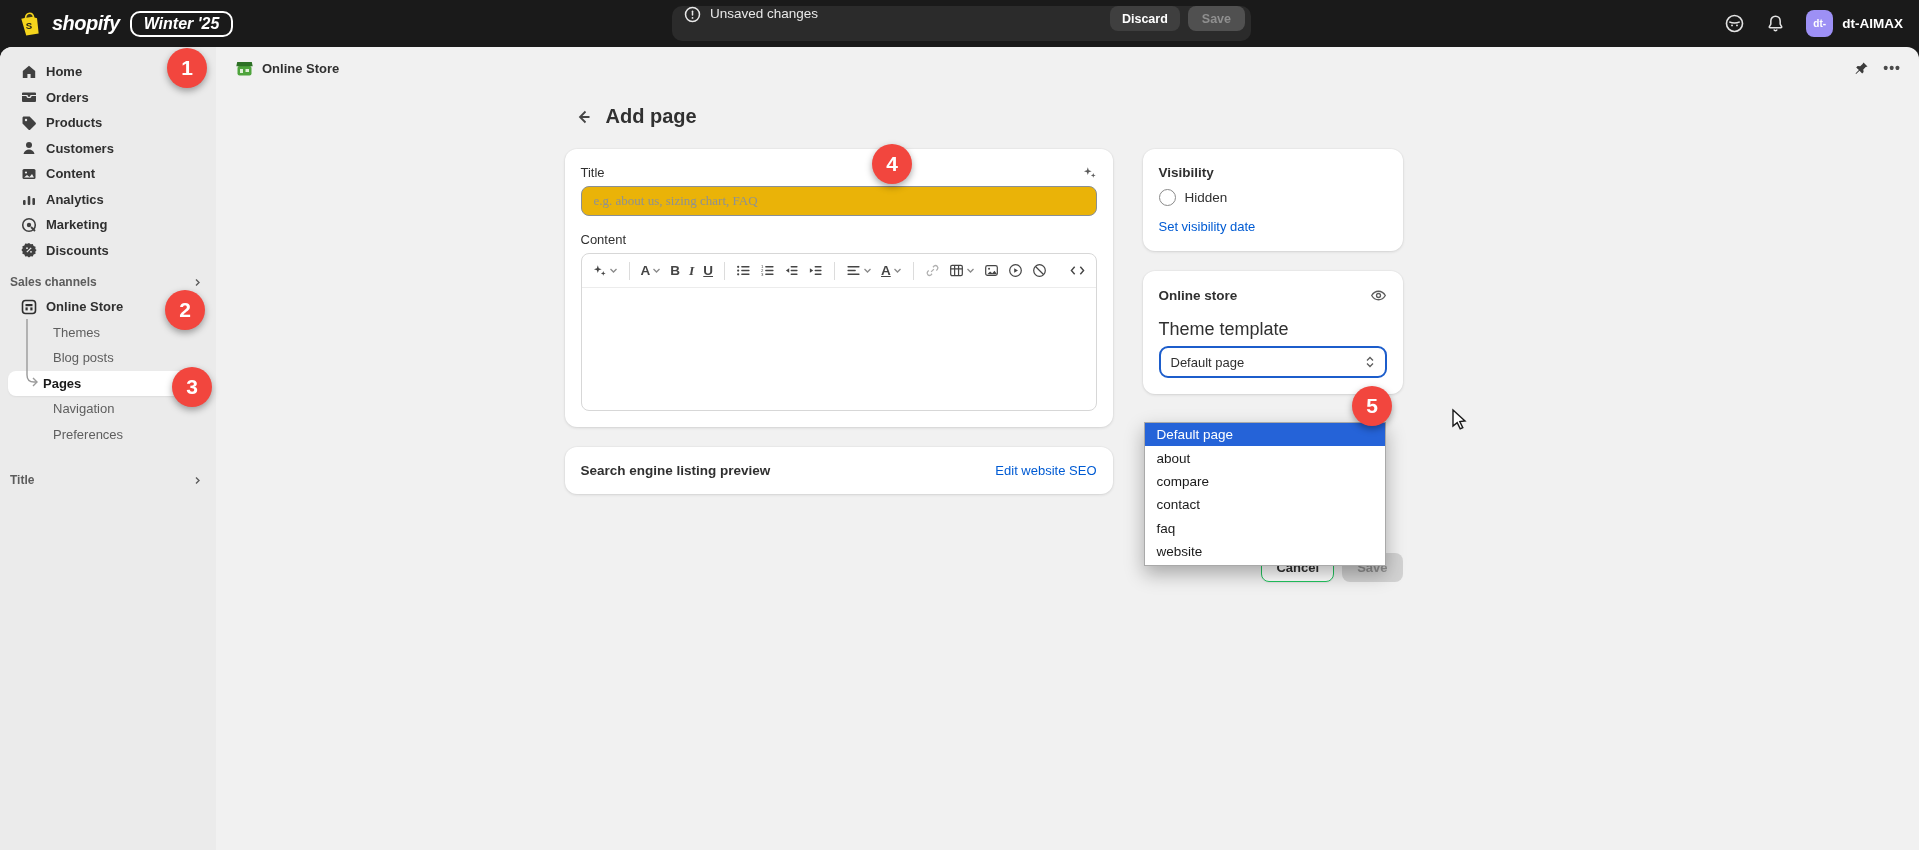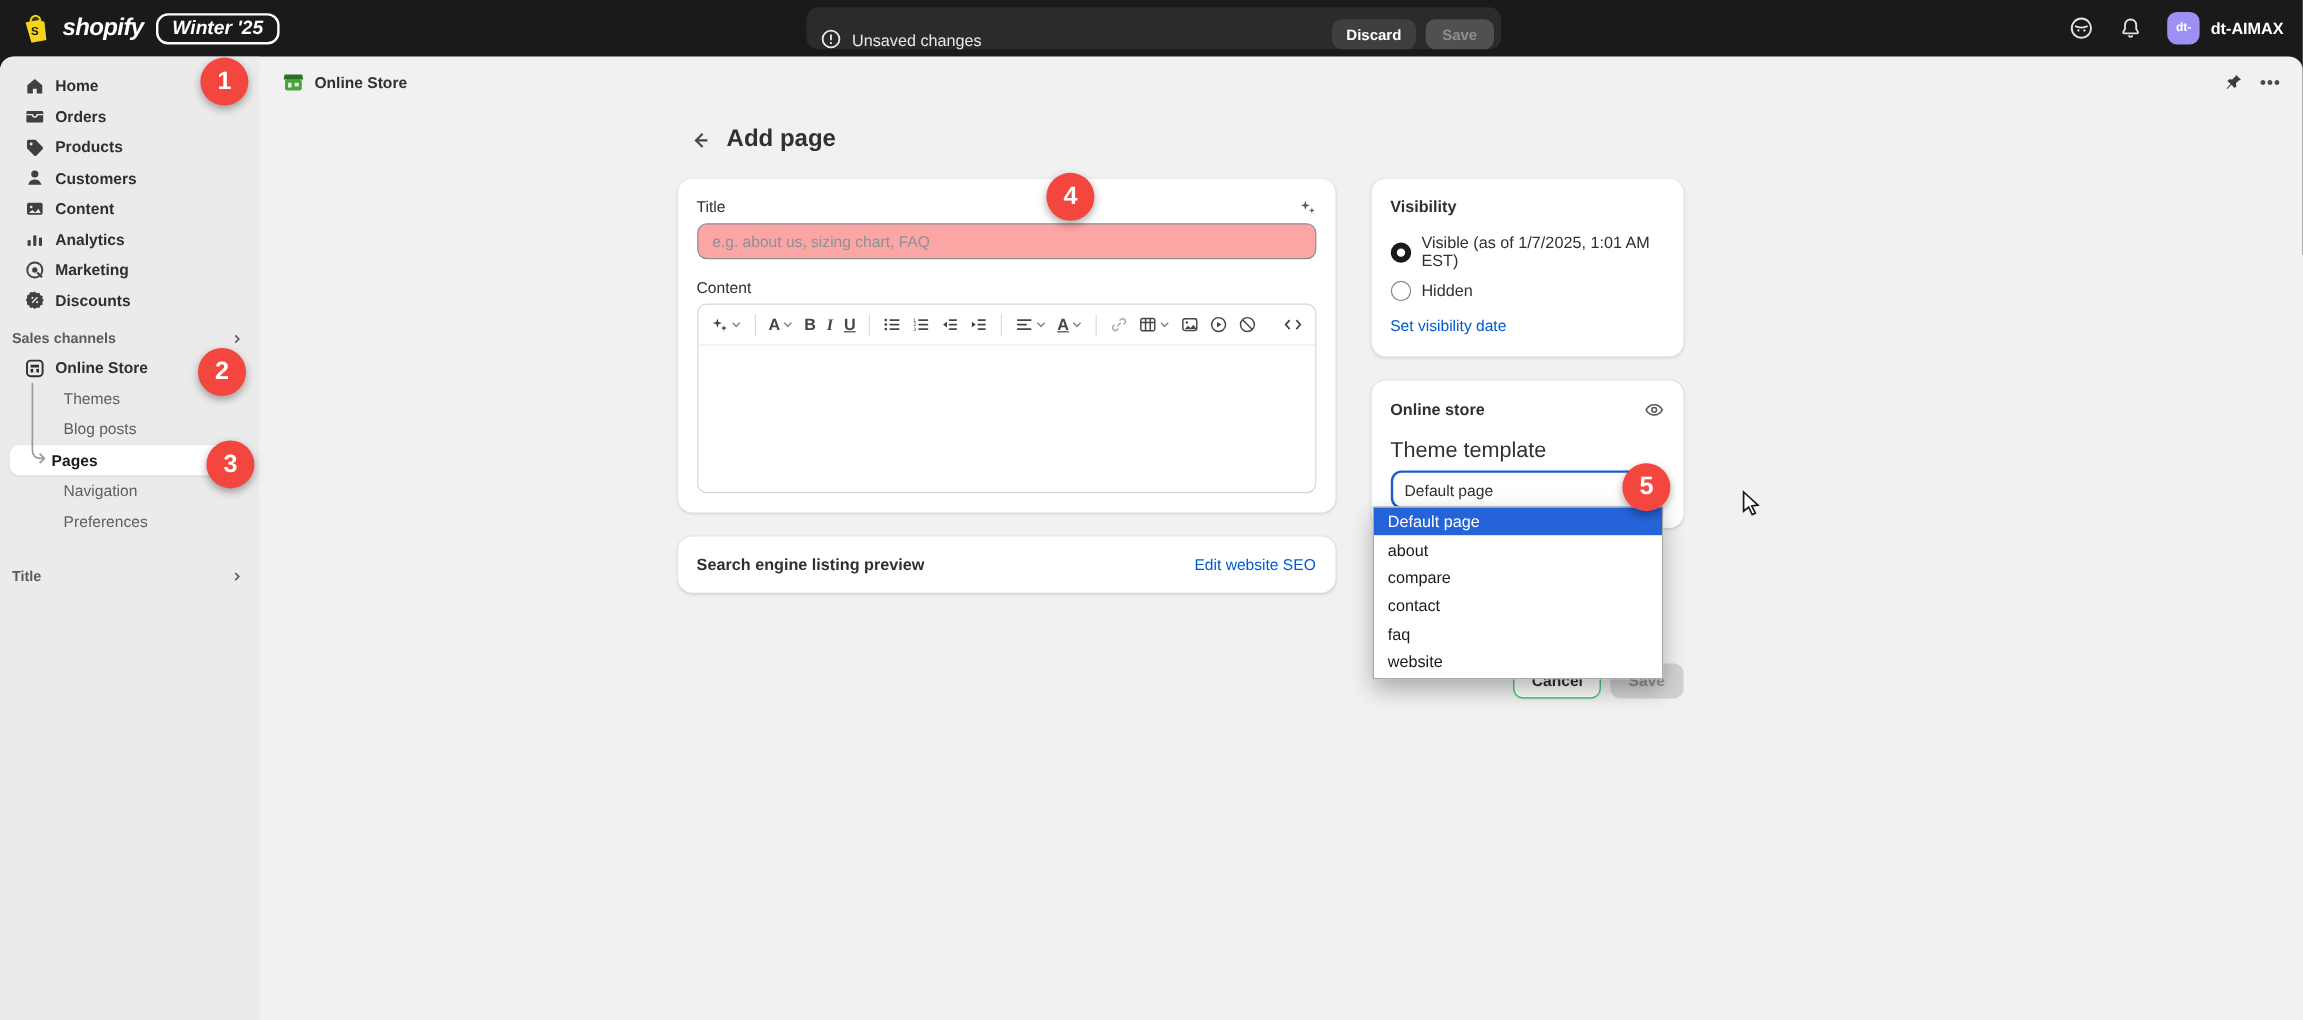--- a/index.html
+++ b/index.html
@@ -10,21 +10,21 @@
     position:relative;
     color:#303030;
   }
 
   
   .topbar { height:47px; display:flex; align-items:center; padding:0 16px; position:relative; color:#fff; }
   .brand { display:flex; align-items:center; gap:9px; }
   .bag-icon { width:27px; height:27px; }
   .wordmark { font-size:20px; font-weight:bold; font-style:italic; letter-spacing:-0.5px; }
   .edition-badge { margin-left:10px; border:2px solid #fff; border-radius:10px; padding:2px 12px; font-size:16px; font-weight:bold; font-style:italic; cursor:default; }
-  .unsaved-pill { position:absolute; left:672px; top:6px; width:579px; height:35px; background:#2b2b2b; border-radius:10px; display:flex; align-items:flex-end; padding:0 6px 0 12px; }
+  .unsaved-pill { position:absolute; left:672px; top:6px; width:579px; height:35px; background:#2b2b2b; border-radius:10px; display:flex; align-items:flex-start; padding:0 6px 0 12px; }
   .alert-icon { width:17px; height:17px; flex-shrink:0; }
   .unsaved-text { margin-left:9px; font-size:13.5px; color:#e8e8e8; }
   .discard-btn { margin-left:auto; background:#3f3f3f; border:none; color:#fff; font-weight:bold; font-size:12.5px; height:25px; padding:0 12px; border-radius:8px; cursor:pointer; font-family:inherit; }
   .save-btn-top { margin-left:8px; background:#505050; border:none; color:#8f8f8f; font-weight:bold; font-size:12.5px; height:25px; padding:0 14px; border-radius:8px; cursor:default; font-family:inherit; }
   .topbar-right { position:absolute; right:16px; top:0; height:47px; display:flex; align-items:center; gap:20px; }
   .tb-icon { width:21px; height:21px; }
   .user-chip { display:flex; align-items:center; gap:9px; }
   .avatar { width:27px; height:27px; border-radius:8px; background:#9d90f5; color:#fff; font-size:10px; font-weight:bold; display:flex; align-items:center; justify-content:center; }
   .user-name { font-size:13.5px; font-weight:bold; color:#fff; }
 
@@ -56,21 +56,21 @@
 
   .columns { display:flex; gap:30px; margin-top:21px; align-items:flex-start; }
   .left-col { width:548px; }
   .right-col { width:260px; position:relative; }
 
   .card { background:#fff; border-radius:12px; box-shadow:0 1px 3px rgba(26,26,26,.12), 0 0 0 1px rgba(0,0,0,.02); padding:16px; }
 
   .field-label-row { display:flex; align-items:center; }
   .field-label { font-size:13px; color:#303030; }
   .magic-ic { margin-left:auto; width:15px; height:15px; cursor:pointer; }
-  .title-input { margin-top:6px; width:100%; height:30px; border:1px solid #898f94; border-radius:8px; padding:1px 12px; font-size:13px; font-family:Liberation Sans, sans-serif; color:#303030; outline:none; background:#fca5a5; }
+  .title-input { margin-top:6px; width:100%; height:30px; border:1px solid #898f94; border-radius:8px; padding:1px 12px; font-size:13px; font-family:Liberation Serif, serif; color:#303030; outline:none; background:#eab308; }
   .title-input::placeholder { color:#8c9196; }
 
   .content-label { margin-top:16px; font-size:13px; color:#303030; }
   .editor { margin-top:6px; border:1px solid #d7d7d7; border-radius:8px; overflow:hidden; background:#fff; }
   .editor-toolbar { height:34px; display:flex; align-items:center; padding:0 10px; gap:9px; border-bottom:1px solid #ececec; color:#454545; }
   .tbtn { display:flex; align-items:center; gap:2px; cursor:pointer; }
   .tb-letter { font-size:13.5px; font-weight:bold; color:#454545; }
   .tb-letter.italic { font-style:italic; font-family:"Liberation Serif",serif; }
   .tb-letter.underl { text-decoration:underline; }
   .tb-sep { width:1px; height:18px; background:#dcdcdc; margin:0 2px; }
@@ -443,24 +443,20 @@
             <div class="seo-head">
               <span class="seo-title">Search engine listing preview</span>
               <a class="link-blue">Edit website SEO</a>
             </div>
           </div>
         </div>
 
         <div class="right-col">
           <div class="card">
             <div class="card-title">Visibility</div>
-            <div class="radio-row first">
-              <span class="radio on"></span>
-              <span>Visible (as of 1/7/2025, 1:01 AM EST)</span>
-            </div>
             <div class="radio-row">
               <span class="radio off"></span>
               <span>Hidden</span>
             </div>
             <span class="vis-link">Set visibility date</span>
           </div>
 
           <div class="card os-card">
             <div class="os-head">
               <span class="card-title">Online store</span>

